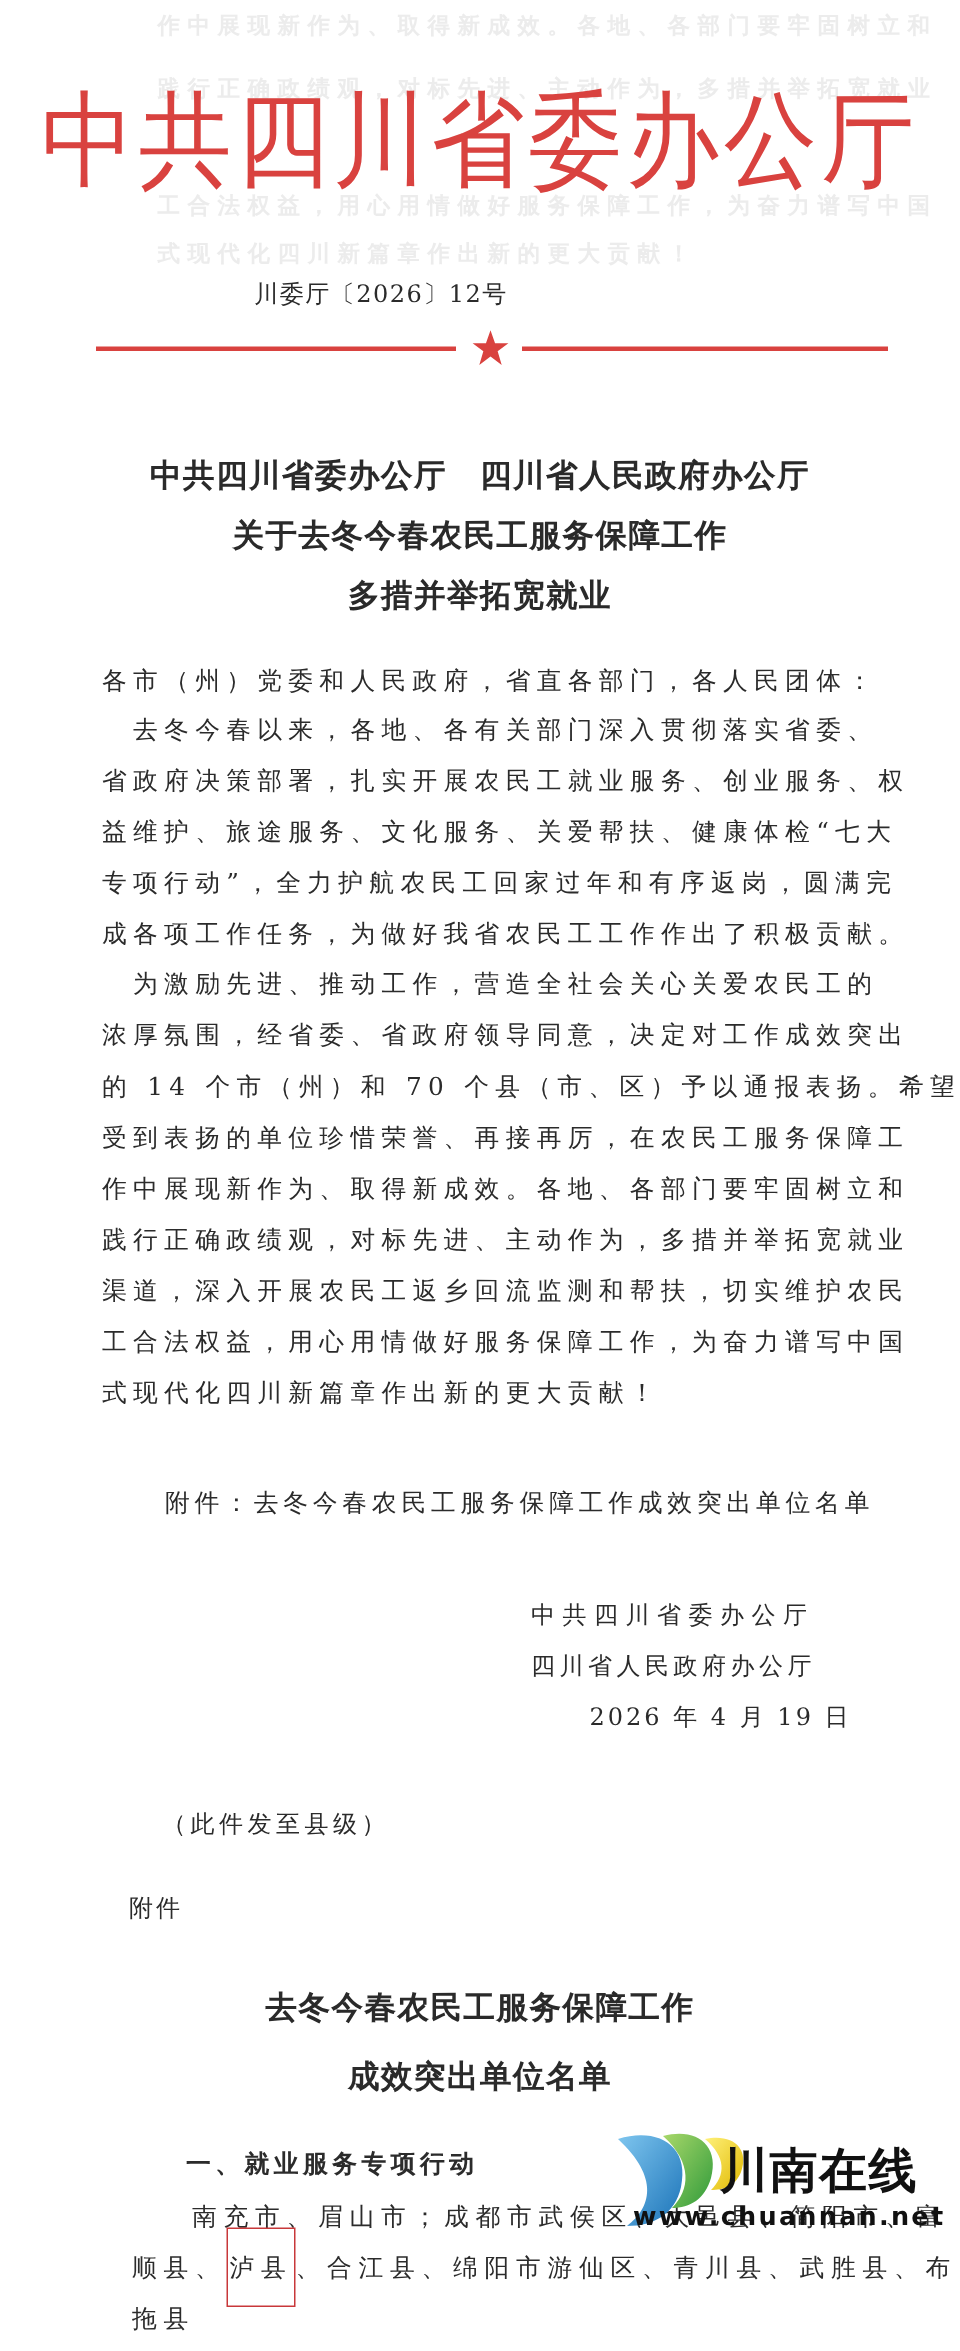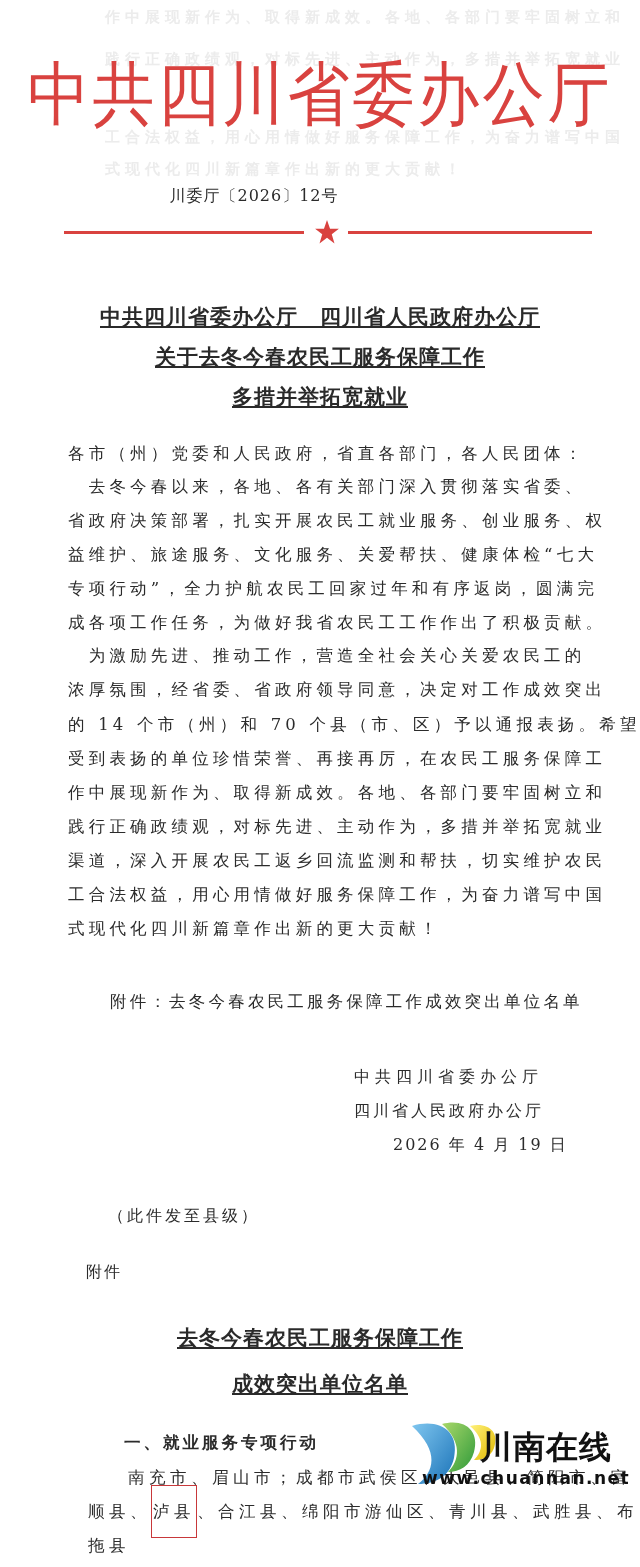--- a/index.html
+++ b/index.html
@@ -51,21 +51,20 @@
       width: 26px; height: 26px;
     }
     .title {
       left: 0; width: 640px;
       text-align: center;
       font-weight: bold;
       font-size: 21px;
       letter-spacing: 1px;
       color: #2a2a2a;
       line-height: 40px;
-      text-decoration: underline;
     }
     .body-line {
       left: 68px;
       width: 524px;
       font-size: 16.5px;
       letter-spacing: 4.2px;
       line-height: 20px;
       white-space: nowrap;
       color: #2b2b2b;
     }

